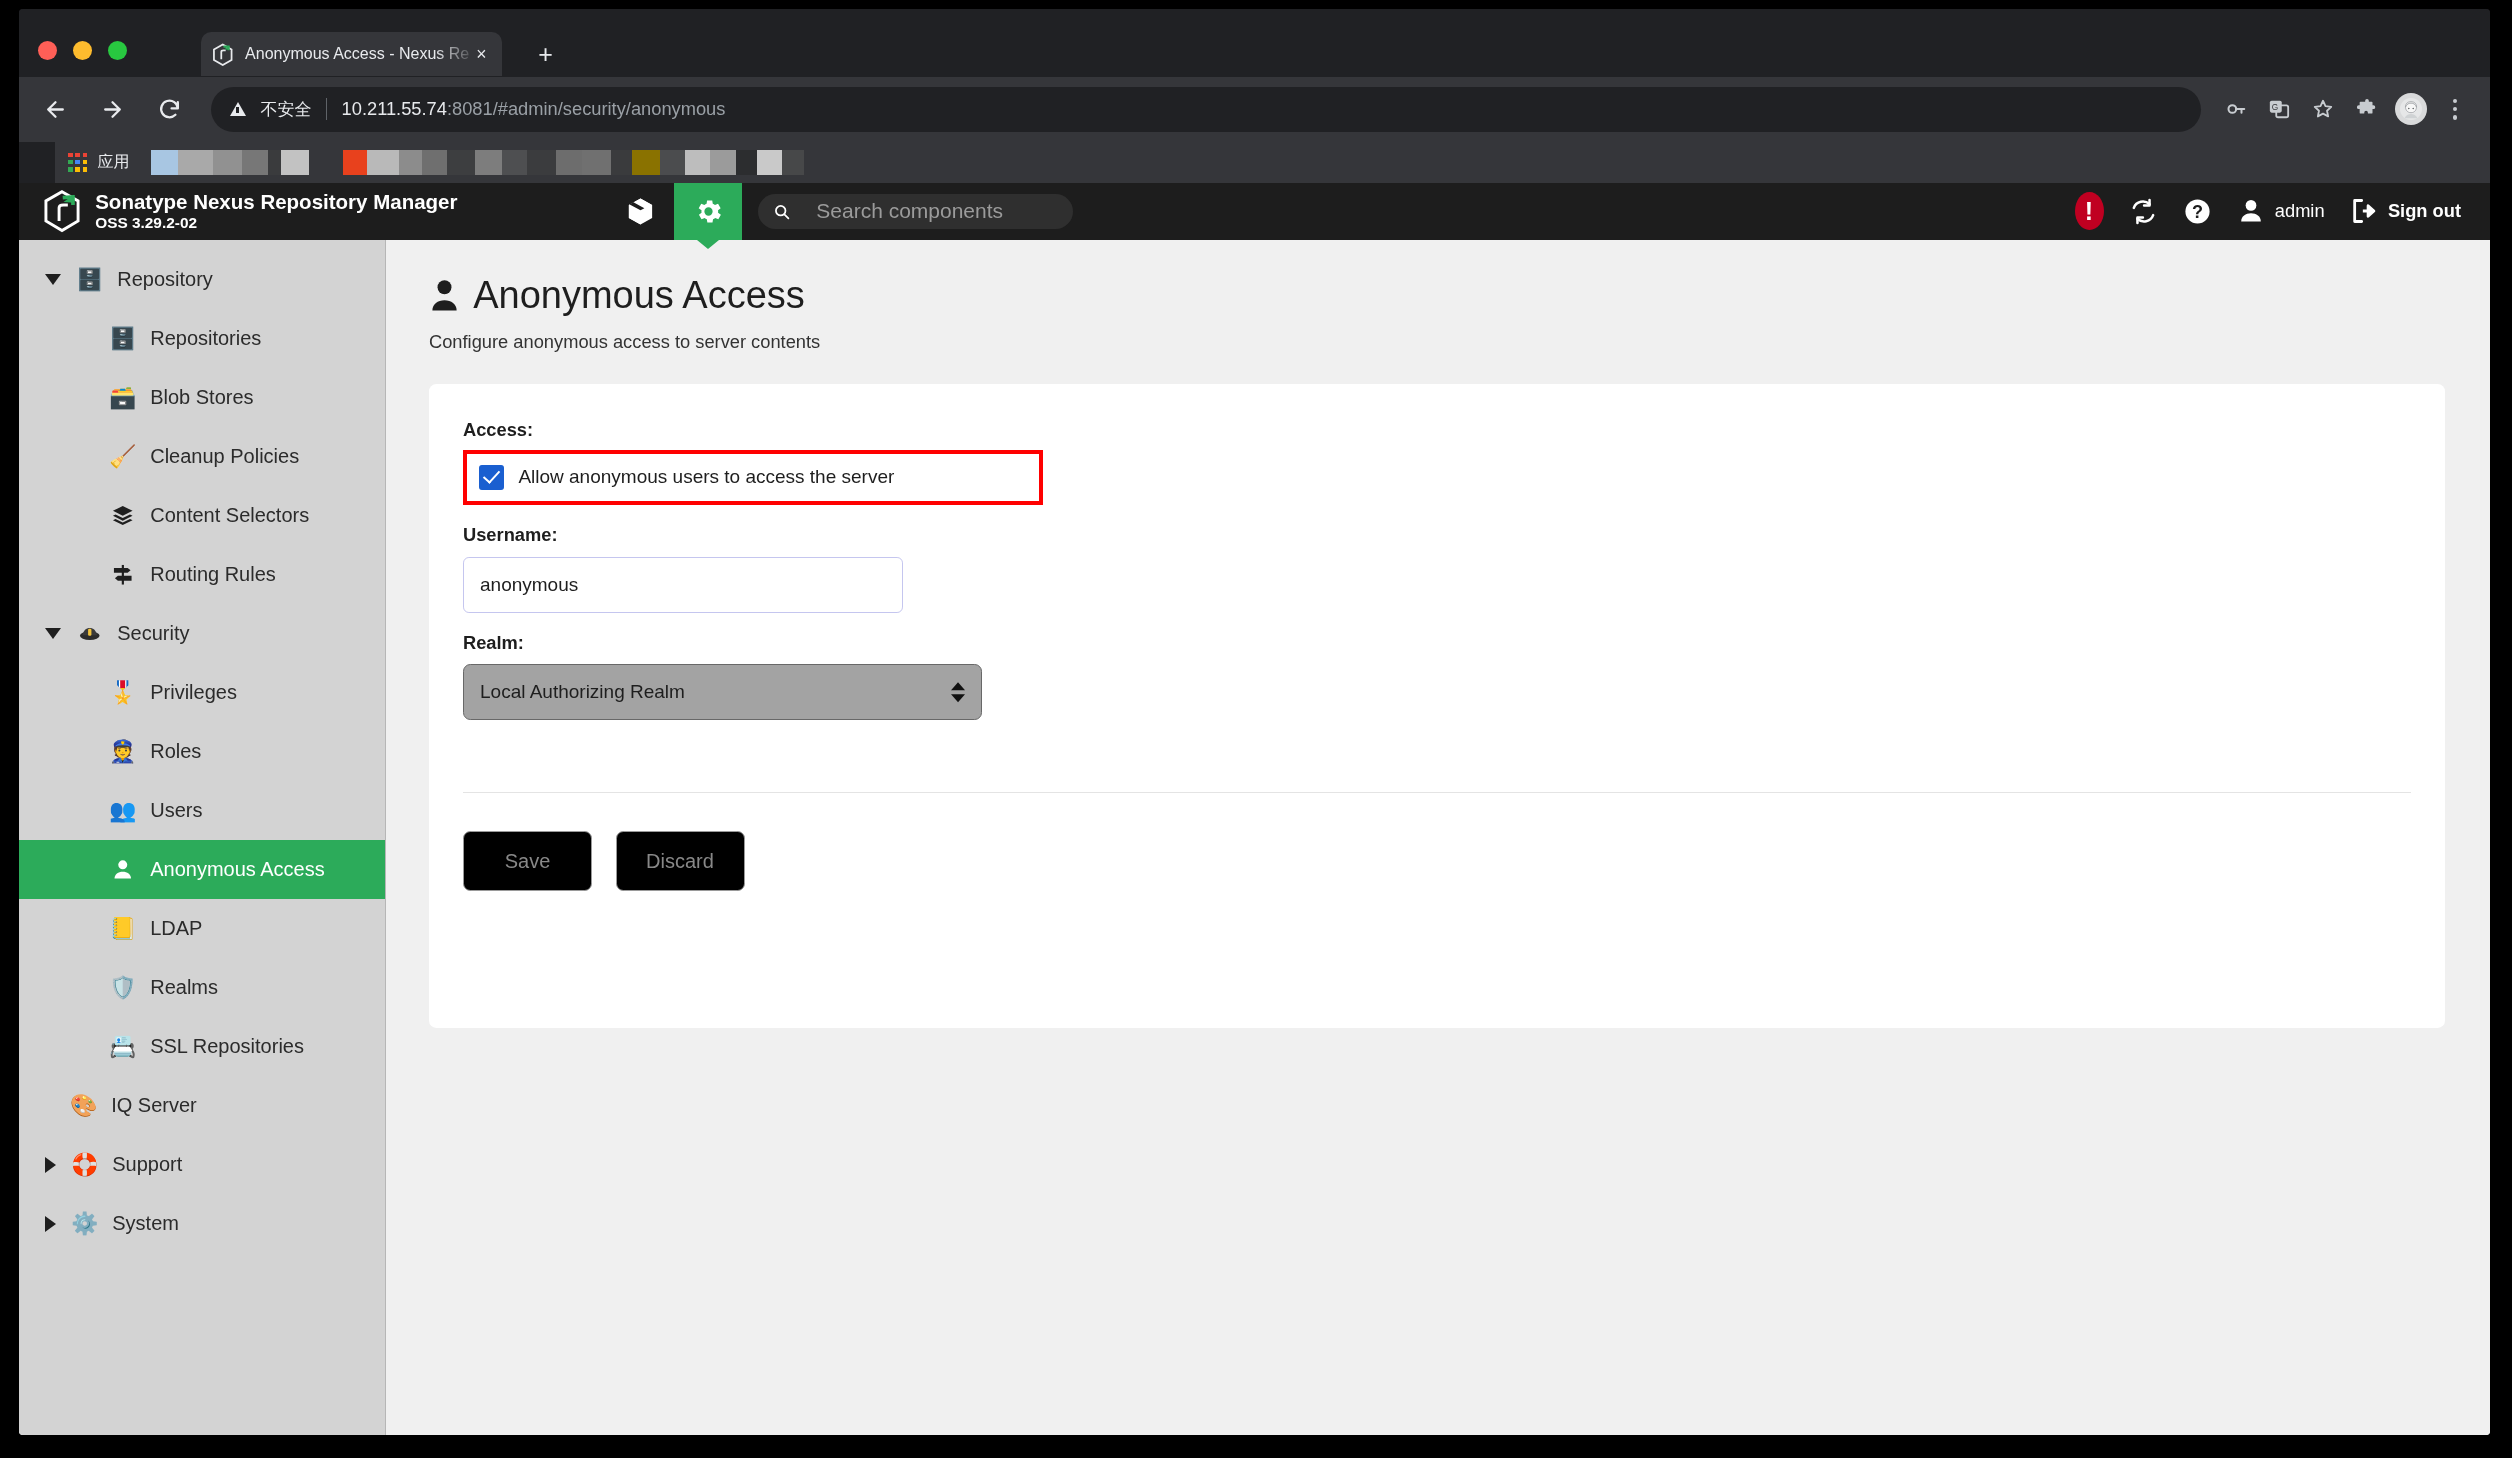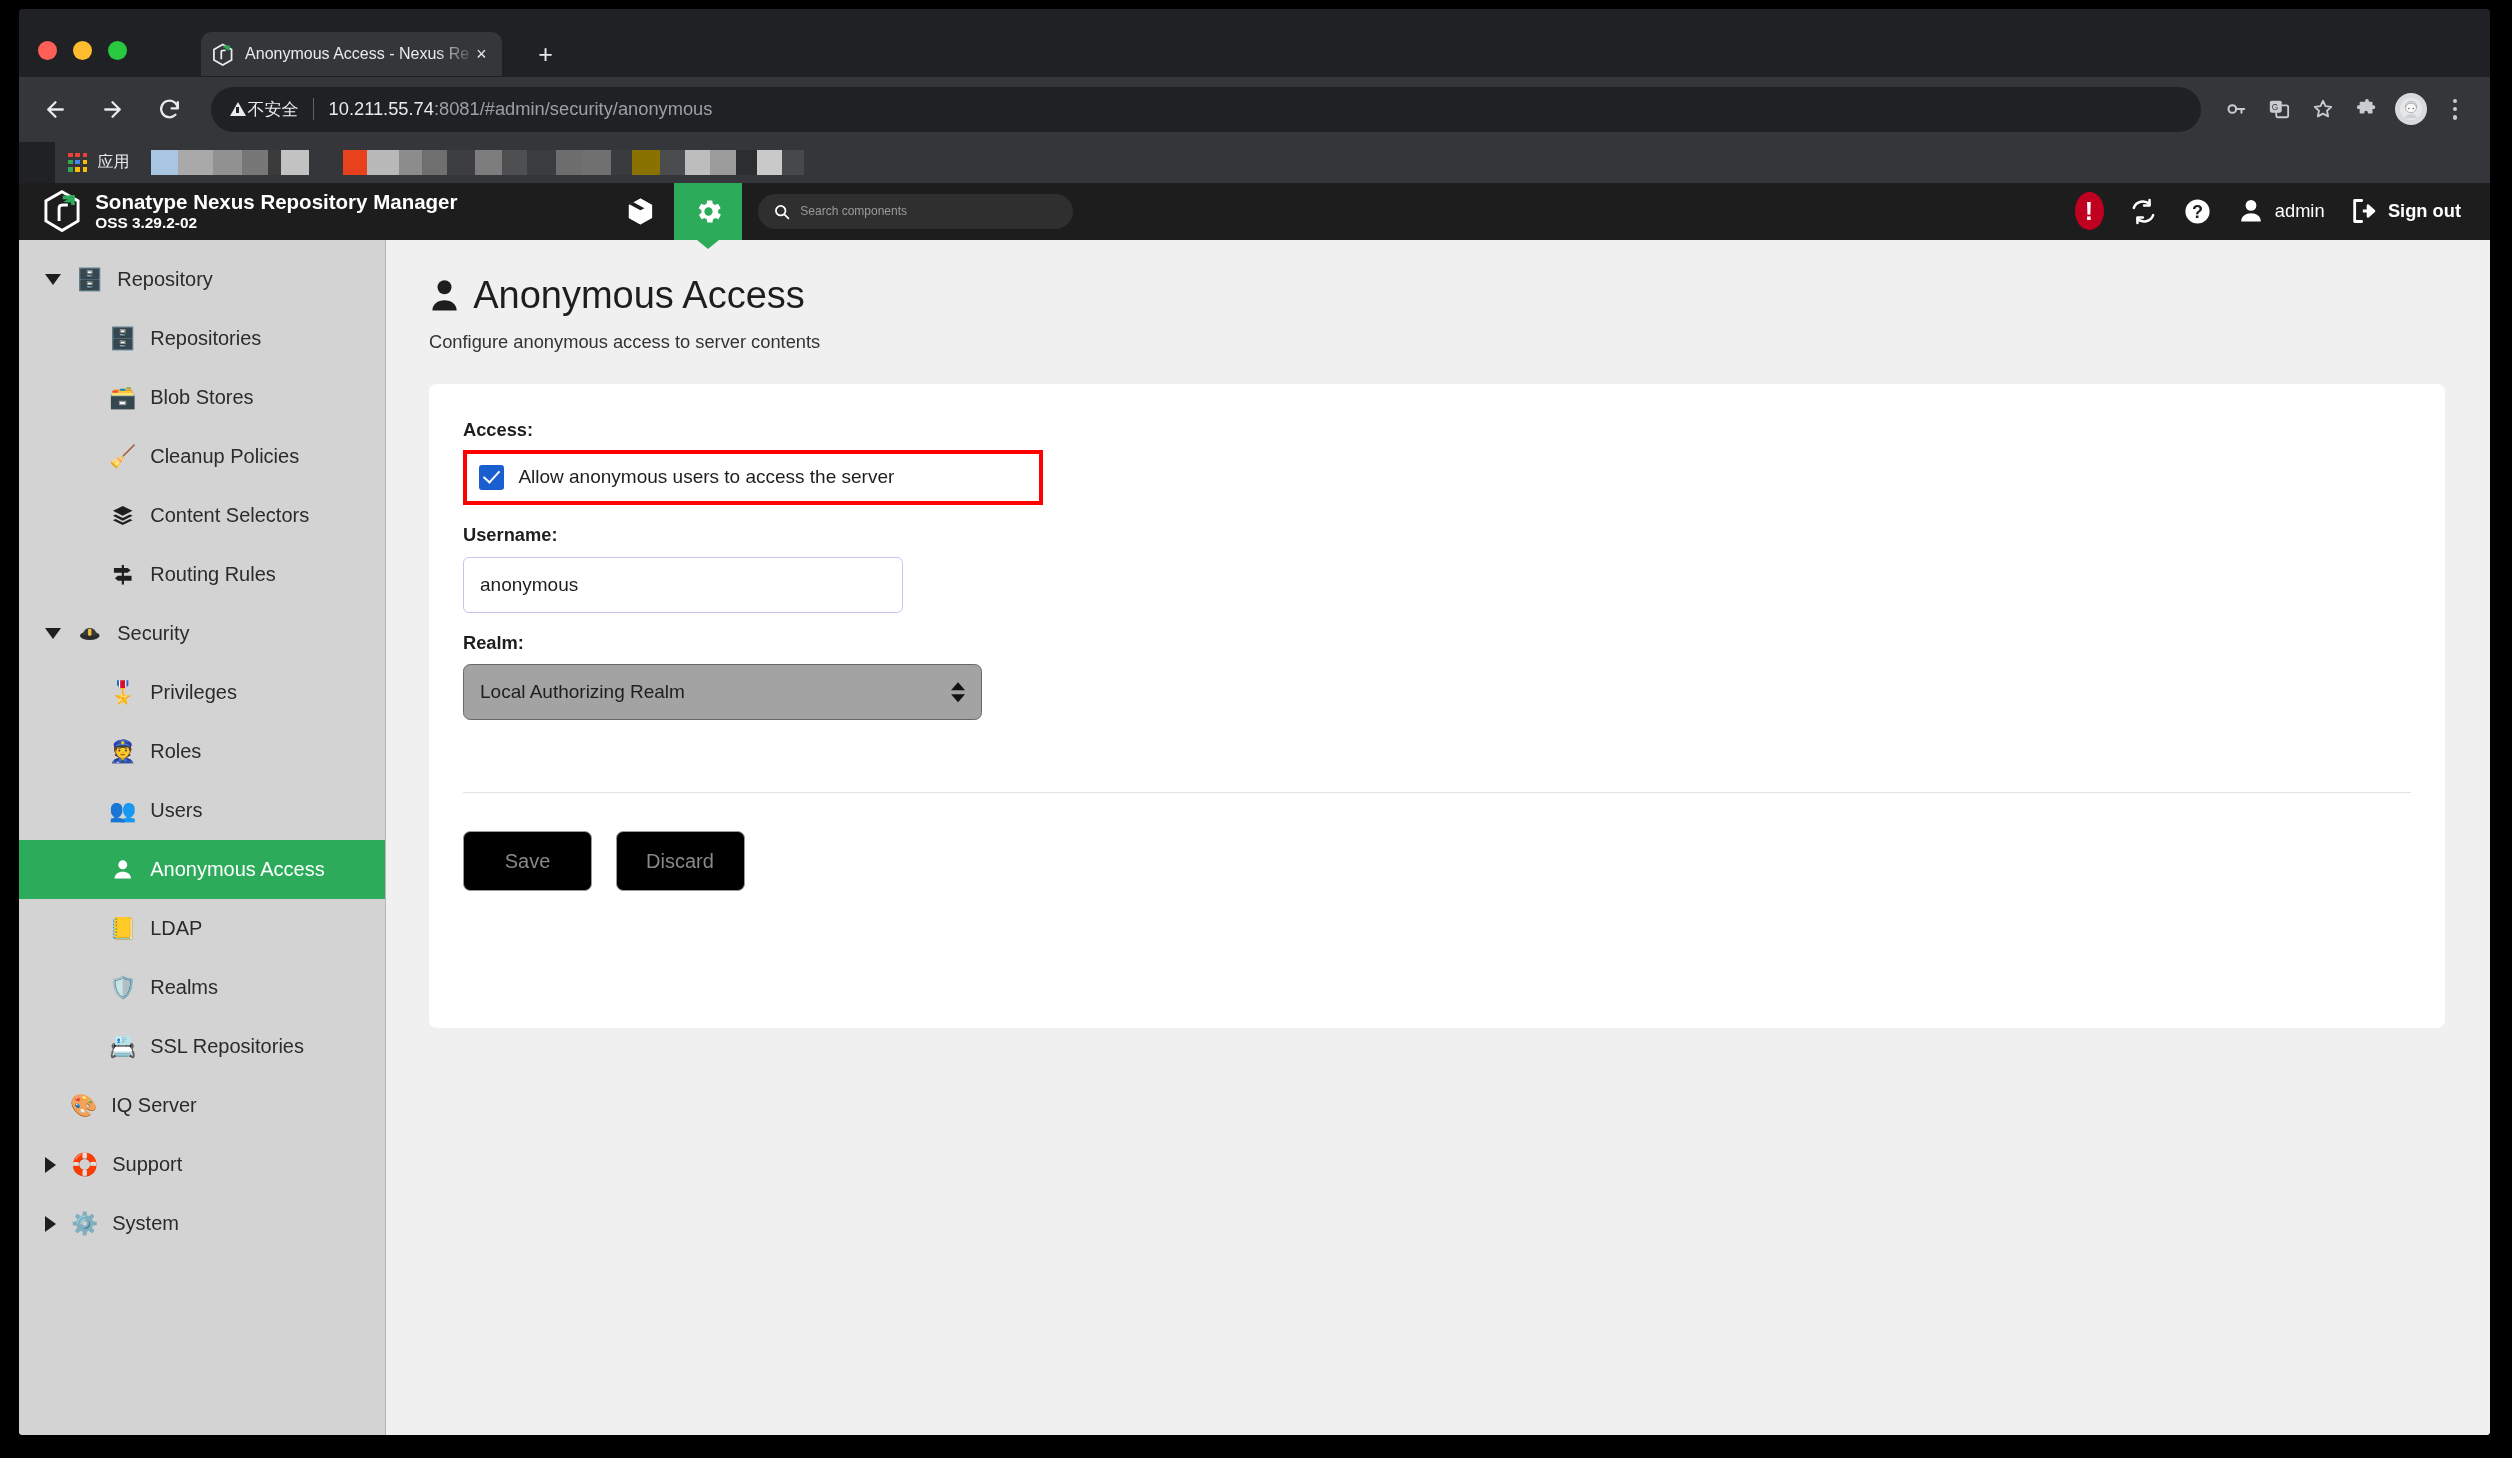--- a/index.html
+++ b/index.html
@@ -97,21 +97,21 @@
   .omnibox {
     flex: 1;
     height: 45px;
     margin: 0 16px 0 20.5px;
     background: #202124;
     border-radius: 23.5px;
     display: flex; align-items: center;
     padding: 0 19px;
   }
   .omni-warn {
-    display: flex; align-items: center; gap: 2px;
+    display: flex; align-items: center; gap: 15px;
     color: #e8eaed; font-size: 17px;
   }
   .warn-tri {
     width: 0; height: 0;
     border-left: 8px solid transparent;
     border-right: 8px solid transparent;
     border-bottom: 14px solid #e8eaed;
     position: relative;
   }
   .warn-tri::after {
@@ -207,21 +207,21 @@
 
   .nx-search {
     width: 315px; height: 35px;
     background: #2f2f2f;
     border-radius: 17.6px;
     display: flex; align-items: center;
     padding: 0 14.7px;
     margin-left: 16px;
   }
   .nx-search svg { width: 17.6px; height: 17.6px; stroke: #fff; fill: none; stroke-width: 2.4; flex: 0 0 17.6px; }
-  .nx-search span { color: #9b9b9b; font-size: 12px; margin-left: 10px; }
+  .nx-search span { color: #9b9b9b; font-size: 21px; margin-left: 26px; }
 
   .nx-right {
     margin-left: auto;
     display: flex; align-items: center;
     padding-right: 29px;
     gap: 25px;
   }
   .nx-ico { display: flex; align-items: center; }
   .nx-ico svg { height: 29px; }
   .badge-alert {

